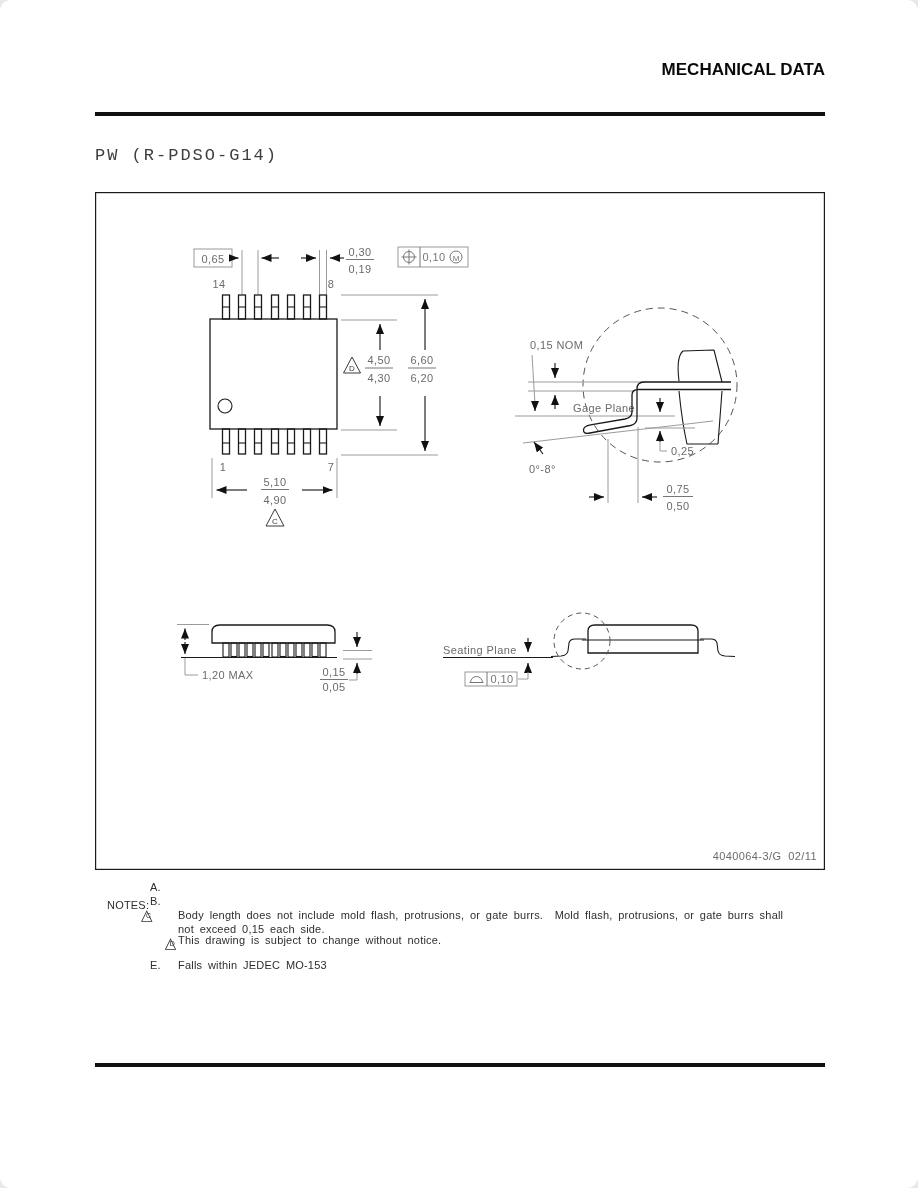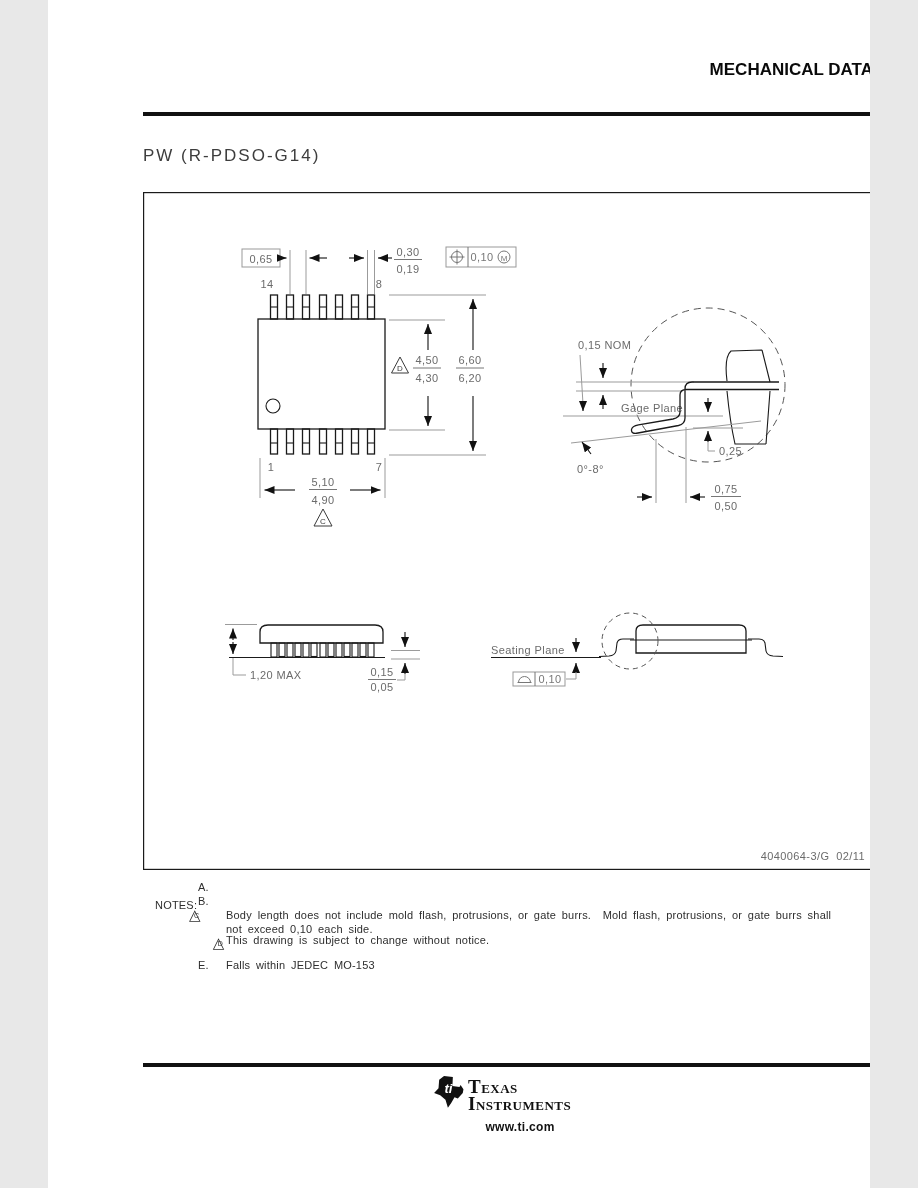--- a/index.html
+++ b/index.html
@@ -1,28 +1,29 @@
 <!DOCTYPE html>
 <html><head>
 <meta charset="utf-8">
 <style>
   html,body{margin:0;padding:0;background:#e8e8e8;}
   .page{
-    position:relative;width:822px;height:1188px;background:#fff;
+    position:relative;width:918px;height:1188px;background:#fff;
     font-family:"Liberation Sans",sans-serif;overflow:hidden;
     margin:0 auto;
+    border-radius:11px;
   }
   .abs{position:absolute;}
   .hdr-title{
     left:500px;top:60px;width:325px;text-align:right;
     font-size:17px;font-weight:bold;color:#0a0a0a;letter-spacing:0px;
   }
   .rule{left:95px;width:730px;height:4px;background:#111;}
   .subhdr{left:95px;top:146px;width:730px;display:flex;justify-content:space-between;
-    color:#3d3d3d;font-size:17px;letter-spacing:2px;}
+    color:#3d3d3d;font-size:17px;letter-spacing:2px;font-family:Liberation Mono, monospace;}
   .subhdr .right{letter-spacing:1.5px;word-spacing:7px;}
   .drawing{left:95px;top:192px;}
   svg text{font-family:"Liberation Sans",sans-serif;}
   .dtext{fill:#6b6b6b;font-size:11px;letter-spacing:.4px;}
   .notes{color:#2e2e2e;font-size:11px;letter-spacing:.2px;word-spacing:2.5px;}
   .notes .abs{white-space:nowrap;}
   .note-tri{position:relative;display:inline-block;width:18px;height:16px;color:#2e2e2e;}
   .note-tri .glyph{font-size:15px;line-height:16px;position:absolute;left:0;top:0;}
   .note-tri .ltr{position:absolute;left:5px;top:5px;font-size:7px;letter-spacing:0;}
   .ti-logo{left:386px;top:1076px;width:220px;height:60px;}
@@ -272,35 +273,24 @@
   <div class="notes">
     <div class="abs" style="left:95px;top:899px;margin-left:12px;">NOTES:</div>
     <div class="abs" style="left:150px;top:881px;">A.</div>
     <div class="abs" style="left:150px;top:895px;">B.</div>
     <div class="abs" style="left:178px;top:895px;margin-top:39px;">This drawing is subject to change without notice.</div>
     <div class="abs note-tri" style="left:141px;top:907px;">
       <span class="glyph">△</span>
       <span class="ltr">C</span>
     </div>
     <div class="abs" style="left:178px;top:909px;">Body length does not include mold flash, protrusions, or gate burrs.&nbsp; Mold flash, protrusions, or gate burrs shall</div>
-    <div class="abs" style="left:178px;top:923px;">not exceed 0,10 each side.</div>
+    <div class="abs" style="left:178px;top:923px;">not exceed 0,15 each side.</div>
     <div class="abs note-tri" style="left:141px;top:935px;">
       <span class="glyph">△</span>
       <span class="ltr">D</span>
     </div>
     <div class="abs" style="left:150px;top:959px;">E.</div>
     <div class="abs" style="left:178px;top:959px;">Falls within JEDEC MO-153</div>
   </div>
 
   <div class="abs rule" style="top:1063px;"></div>
-  <div class="abs ti-logo">
-    <svg width="30" height="32" viewBox="0 0 27 29" style="position:absolute;left:0;top:0;">
-      <path fill="#111" d="M 9,0 L 17,1 L 16.6,9 L 23,10 L 24,8.2 L 26.6,12 L 26,15.5 L 21.5,20.5 L 18.5,19.3 L 15.5,24.5 L 12.5,28.8 L 10.3,21.5 L 5.5,17.5 L 0,15.5 L 4,11 L 4.6,3.5 Z"></path>
-      <text x="13" y="15.5" text-anchor="middle" font-size="12" font-style="italic" font-weight="bold" fill="#fff" font-family="Liberation Serif, serif">ti</text>
-    </svg>
-    <div class="ti-word">
-      <div>Texas</div>
-      <div>Instruments</div>
-    </div>
-    <div class="ti-site">www.ti.com</div>
-  </div>
 
 </div>
 
 </body></html>

